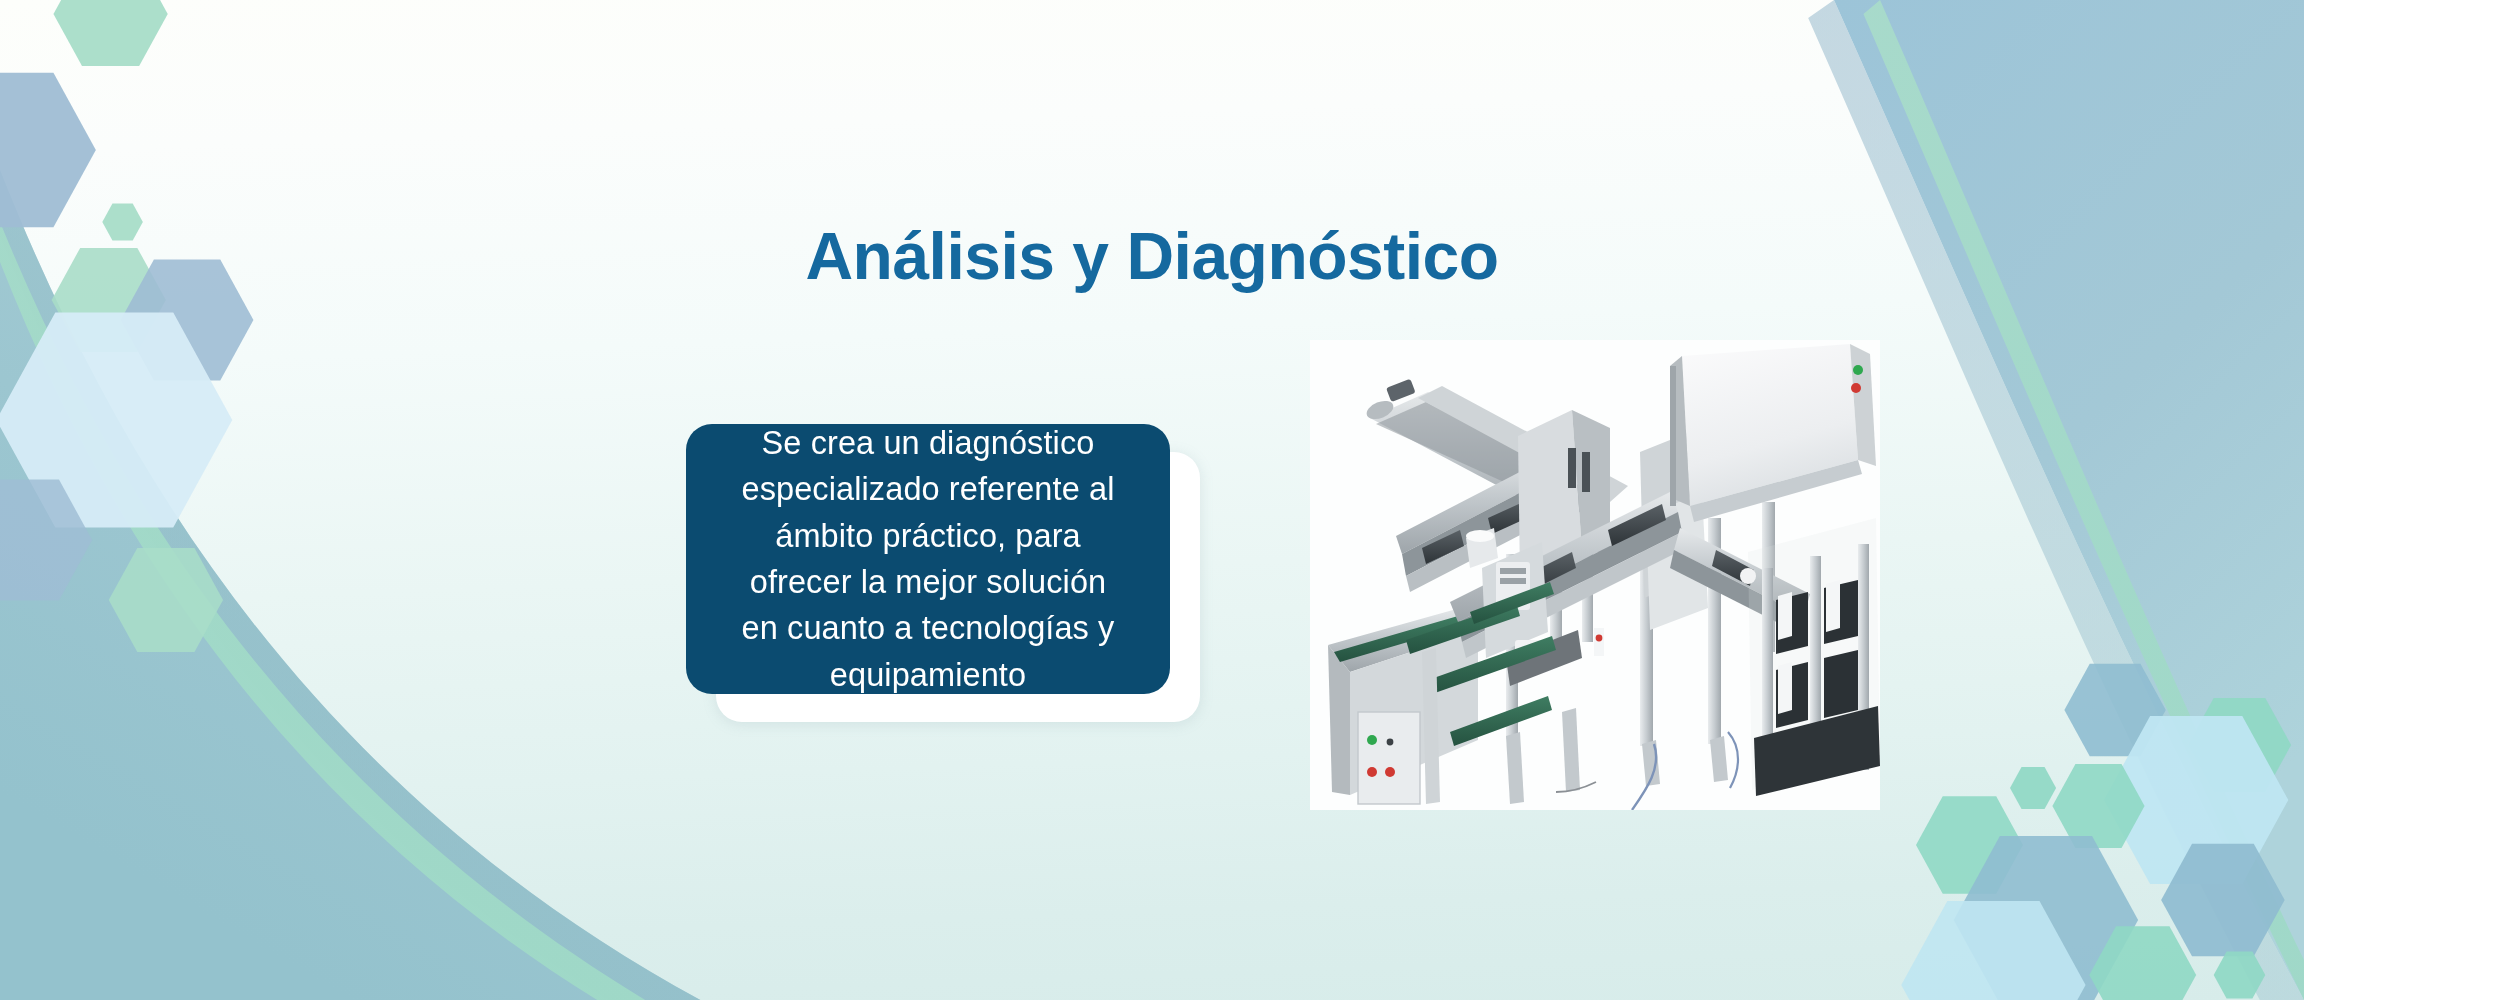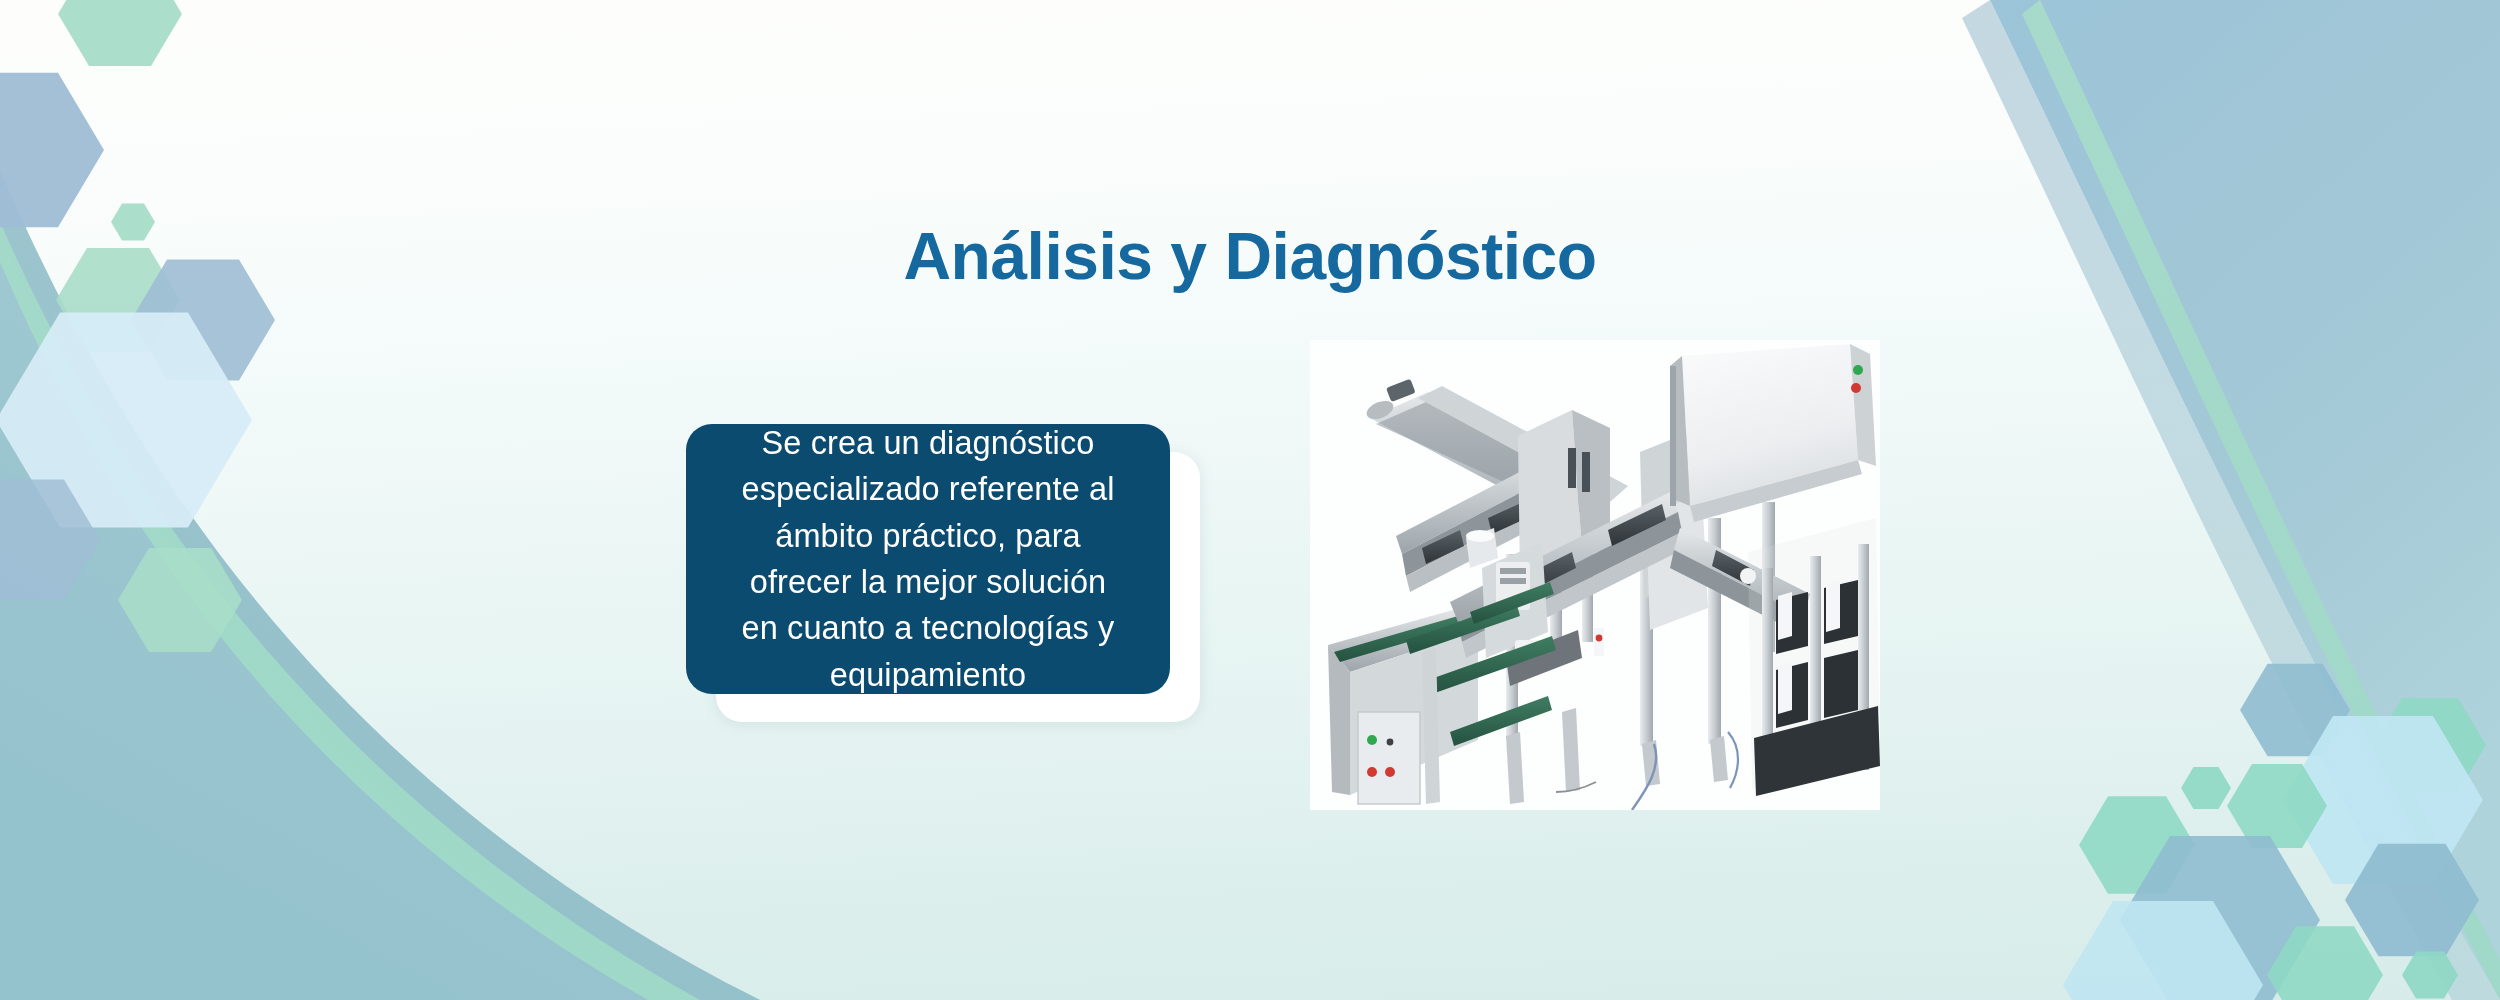--- a/index.html
+++ b/index.html
@@ -7,21 +7,21 @@
     margin: 0;
     padding: 0;
     background: #ffffff;
   }
   body {
     font-family: "Liberation Sans", sans-serif;
   }
 
   #slide {
     position: relative;
-    width: 2500px;
+    width: 2304px;
     height: 1000px;
     overflow: hidden;
     background: linear-gradient(178deg,
         #fdfefb 0%,
         #fbfdfc 14%,
         #f4fbfa 34%,
         #eaf6f4 56%,
         #e2f2f0 74%,
         #dbeeec 88%,
         #d7ecea 100%);

